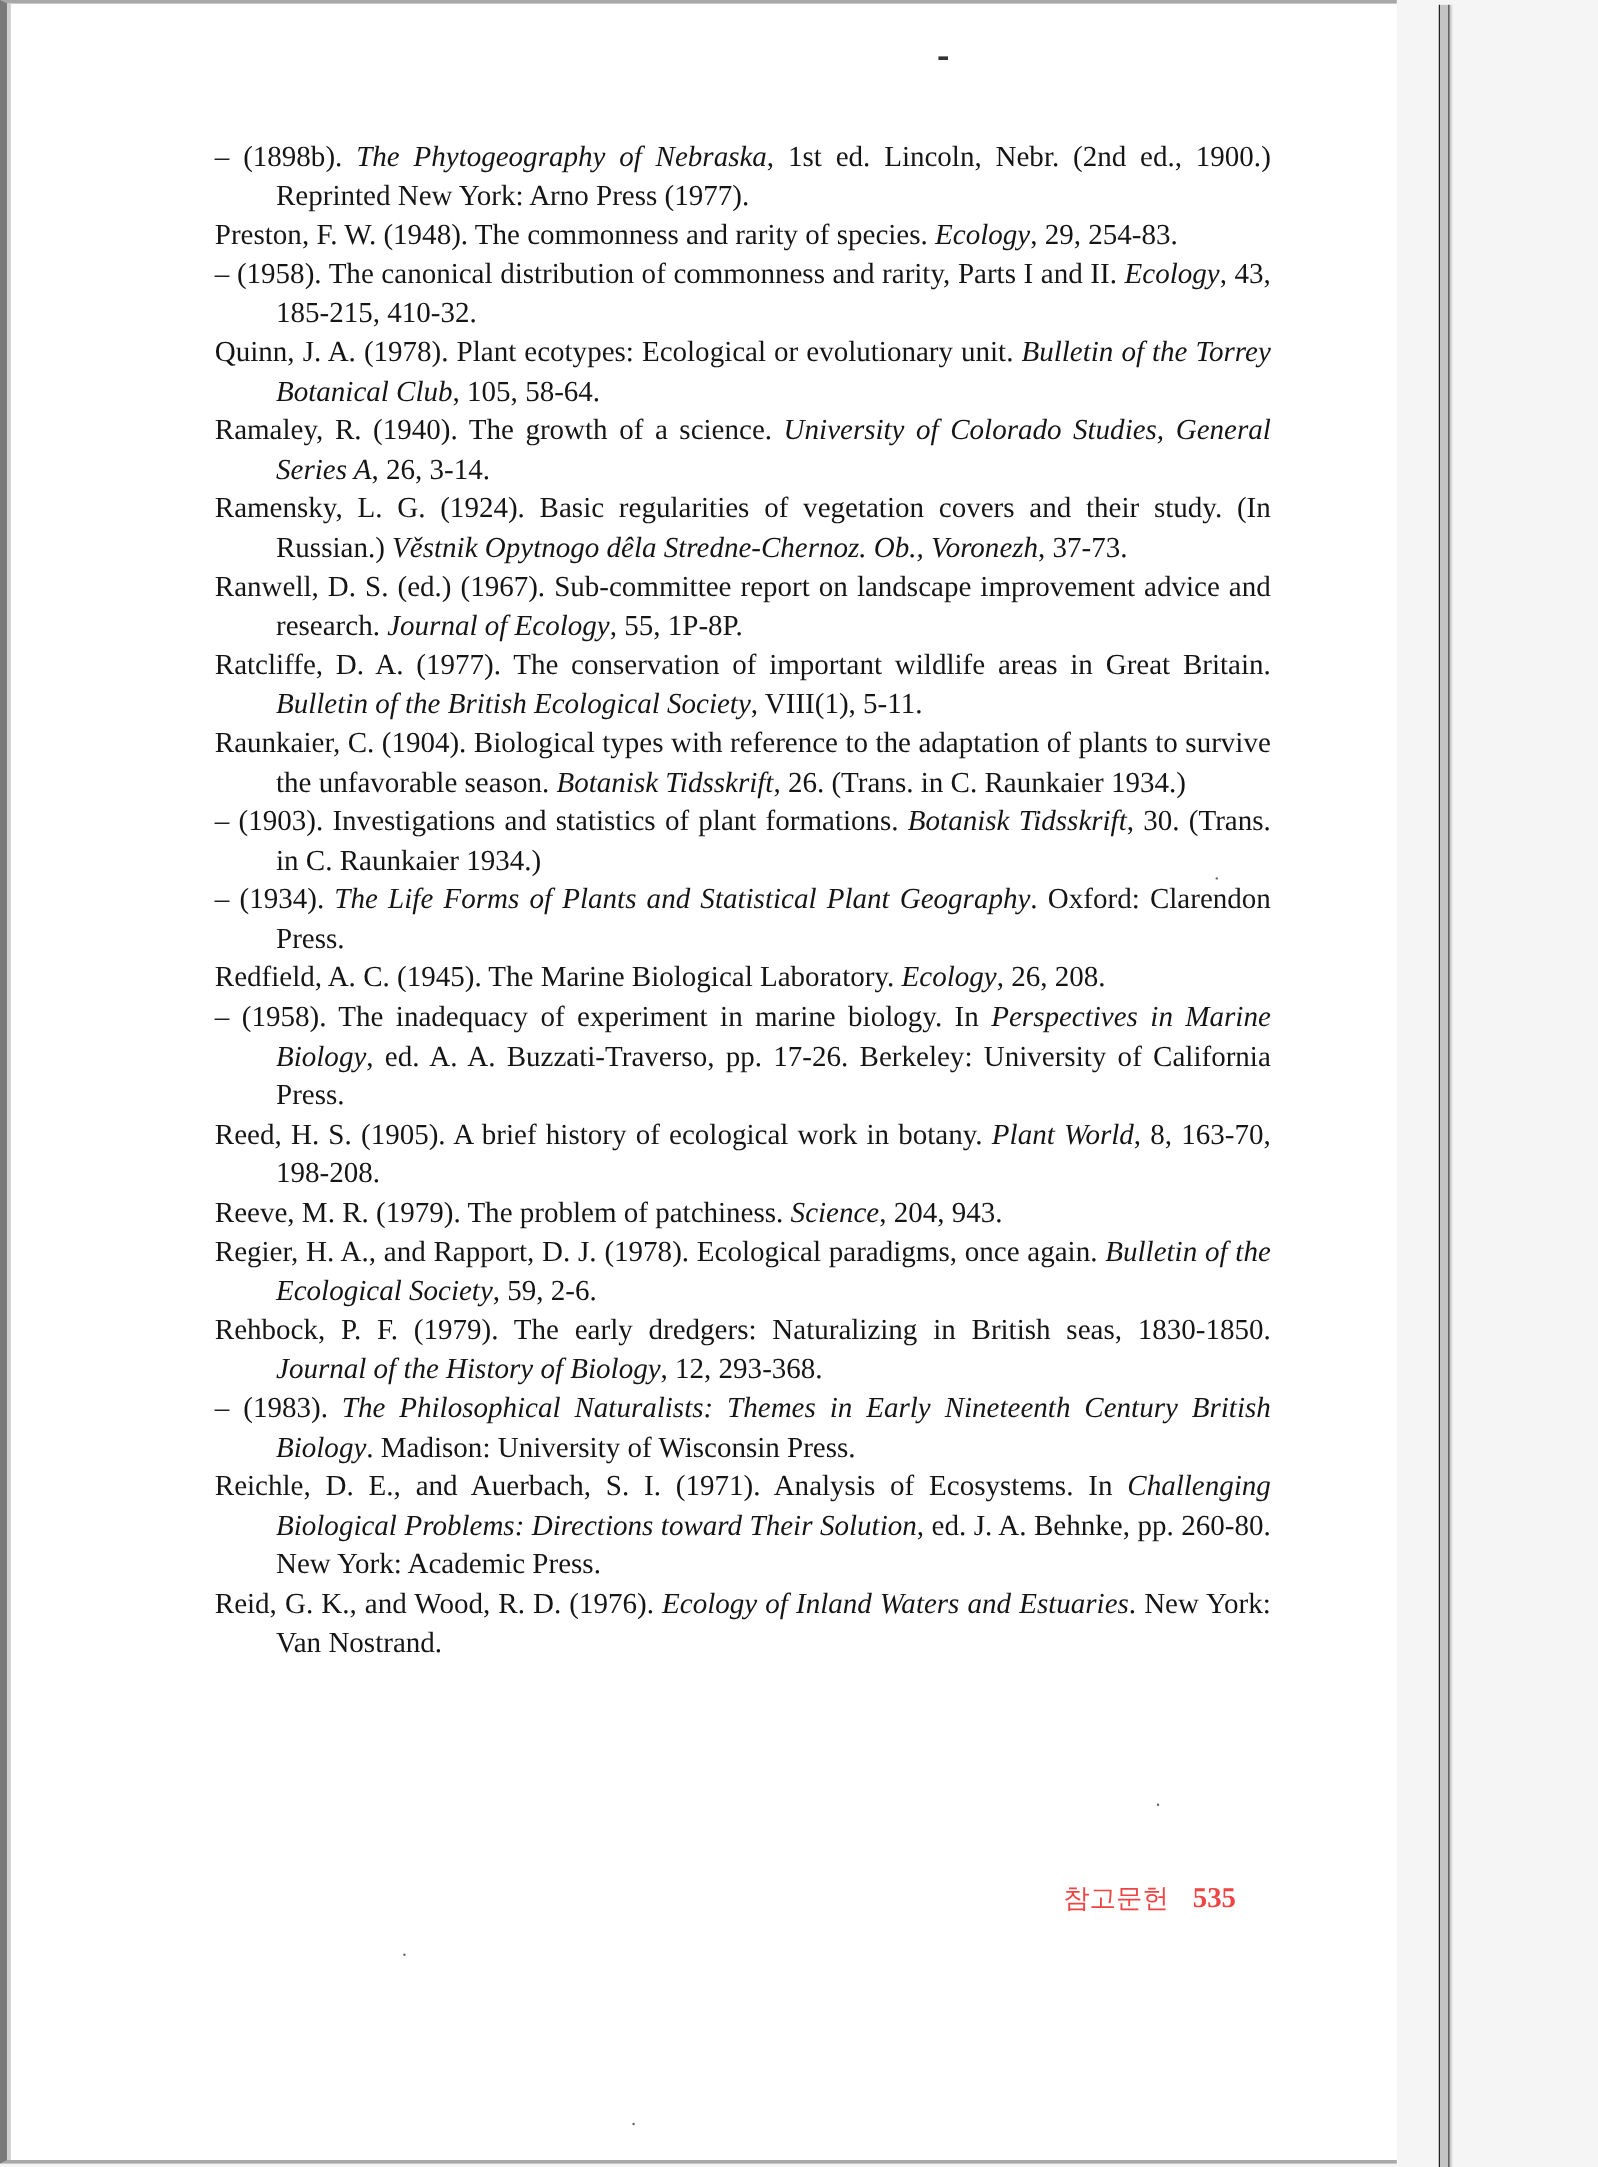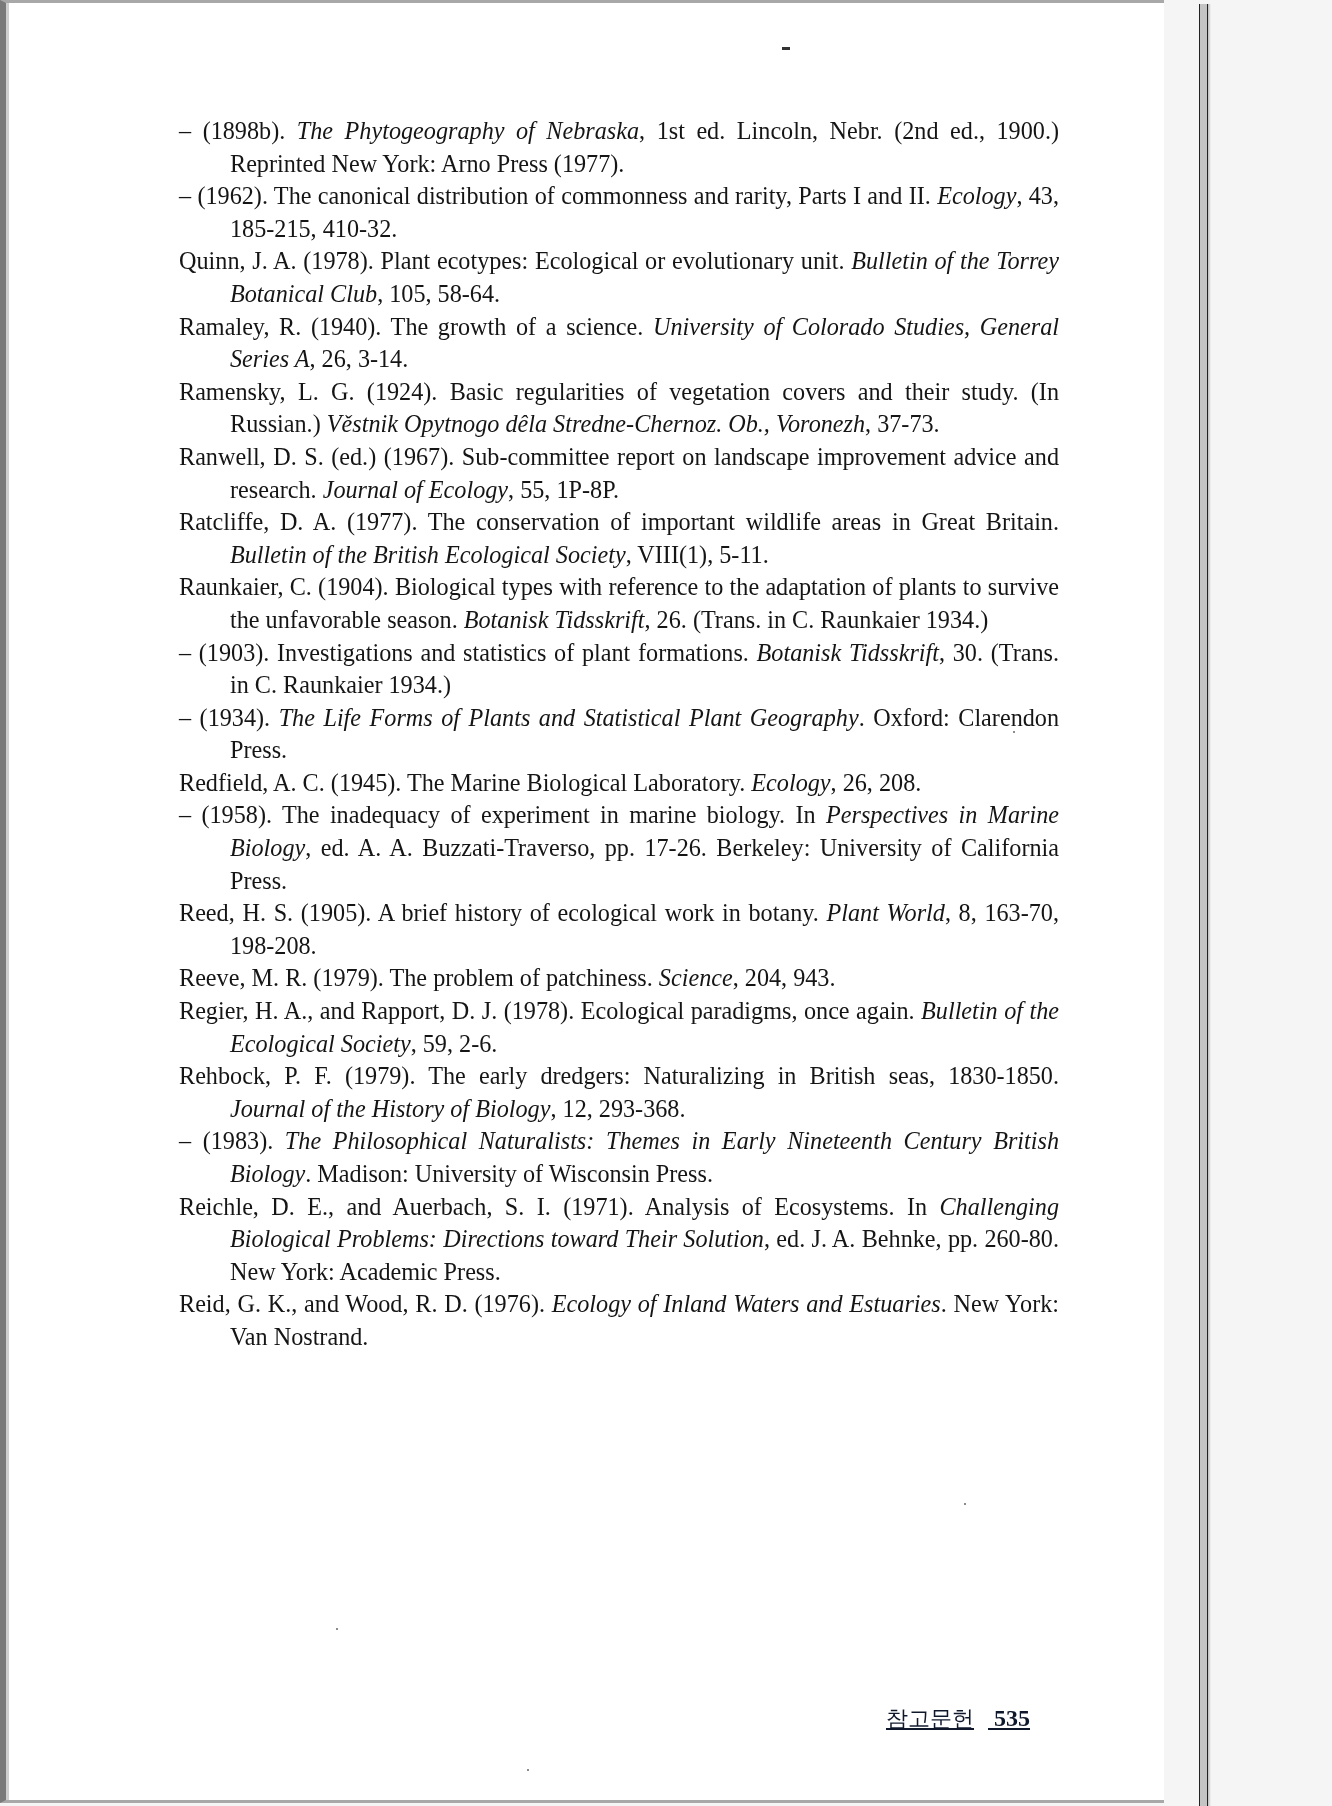--- a/index.html
+++ b/index.html
@@ -63,38 +63,38 @@
   .ref {
     margin: 0;
     padding-left: 51px;
     text-indent: -51px;
     text-align: justify;
   }
   .ref em { font-style: italic; }
   .footer {
     position: absolute;
     left: 880px;
-    top: 1701px;
+    top: 1564px;
     font-size: 24px;
-    color: #0f172a;
-    text-decoration: underline;
+    color: #ef4444;
   }
   .footer .title { letter-spacing: 0; margin-right: 14px; font-family: "DejaVu Sans", sans-serif; font-size: 22px; }
   .footer .num { font-weight: bold; }
   .speck { position: absolute; width: 2px; height: 2px; background: #666; border-radius: 1px; }
 </style>
 </head>
 <body>
 
 <div class="page-frame">
   <div class="top-mark"></div>
 
   <div class="refs" id="refs">
       <p class="ref"><span>– (1898b). </span><em>The Phytogeography of Nebraska</em><span>, 1st ed. Lincoln, Nebr. (2nd ed., 1900.) Reprinted New York: Arno Press (1977).</span></p>
-      <p class="ref"><span>– (1962). The canonical distribution of commonness and rarity, Parts I and II. </span><em>Ecology</em><span>, 43, 185-215, 410-32.</span></p>
+      <p class="ref"><span>Preston, F. W. (1948). The commonness and rarity of species. </span><em>Ecology</em><span>, 29, 254-83.</span></p>
+      <p class="ref"><span>– (1958). The canonical distribution of commonness and rarity, Parts I and II. </span><em>Ecology</em><span>, 43, 185-215, 410-32.</span></p>
       <p class="ref"><span>Quinn, J. A. (1978). Plant ecotypes: Ecological or evolutionary unit. </span><em>Bulletin of the Torrey Botanical Club</em><span>, 105, 58-64.</span></p>
       <p class="ref"><span>Ramaley, R. (1940). The growth of a science. </span><em>University of Colorado Studies, General Series A</em><span>, 26, 3-14.</span></p>
       <p class="ref"><span>Ramensky, L. G. (1924). Basic regularities of vegetation covers and their study. (In Russian.) </span><em>Věstnik Opytnogo dêla Stredne-Chernoz. Ob., Voronezh</em><span>, 37-73.</span></p>
       <p class="ref"><span>Ranwell, D. S. (ed.) (1967). Sub-committee report on landscape improvement advice and research. </span><em>Journal of Ecology</em><span>, 55, 1P-8P.</span></p>
       <p class="ref"><span>Ratcliffe, D. A. (1977). The conservation of important wildlife areas in Great Britain. </span><em>Bulletin of the British Ecological Society</em><span>, VIII(1), 5-11.</span></p>
       <p class="ref"><span>Raunkaier, C. (1904). Biological types with reference to the adaptation of plants to survive the unfavorable season. </span><em>Botanisk Tidsskrift</em><span>, 26. (Trans. in C. Raunkaier 1934.)</span></p>
       <p class="ref"><span>– (1903). Investigations and statistics of plant formations. </span><em>Botanisk Tidsskrift</em><span>, 30. (Trans. in C. Raunkaier 1934.)</span></p>
       <p class="ref"><span>– (1934). </span><em>The Life Forms of Plants and Statistical Plant Geography</em><span>. Oxford: Clarendon Press.</span></p>
       <p class="ref"><span>Redfield, A. C. (1945). The Marine Biological Laboratory. </span><em>Ecology</em><span>, 26, 208.</span></p>
       <p class="ref"><span>– (1958). The inadequacy of experiment in marine biology. In </span><em>Perspectives in Marine Biology</em><span>, ed. A. A. Buzzati-Traverso, pp. 17-26. Berkeley: University of California Press.</span></p>

